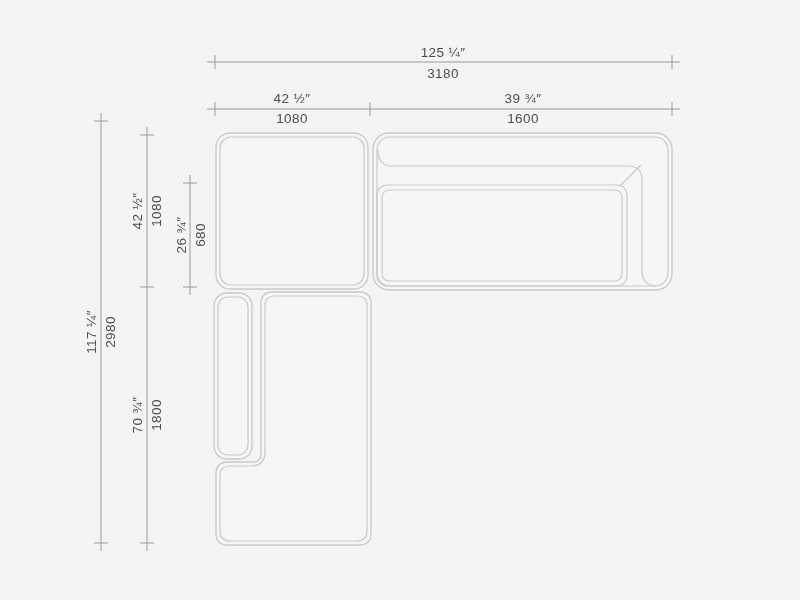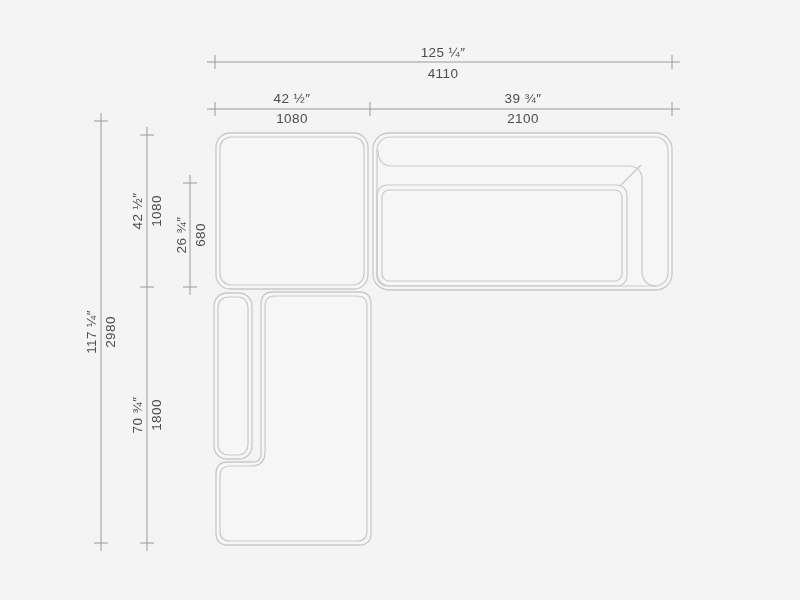--- a/index.html
+++ b/index.html
@@ -96,27 +96,27 @@
 
       <g>
         <line class="dim-line" x1="190" y1="175" x2="190" y2="295"></line>
         <line class="dim-line" x1="183" y1="183" x2="197" y2="183"></line>
         <line class="dim-line" x1="183" y1="287" x2="197" y2="287"></line>
       </g>
     </g>
   </svg>
 
   <div class="dim-label" style="left:443px;top:52px">125 ¼″</div>
-  <div class="dim-label" style="left:443px;top:73px">4110</div>
+  <div class="dim-label" style="left:443px;top:73px">3180</div>
 
   <div class="dim-label" style="left:292px;top:98px">42 ½″</div>
   <div class="dim-label" style="left:292px;top:118px">1080</div>
 
   <div class="dim-label" style="left:523px;top:98px">39 ¾″</div>
-  <div class="dim-label" style="left:523px;top:118px">2100</div>
+  <div class="dim-label" style="left:523px;top:118px">1600</div>
 
   <div class="dim-label v" style="left:91px;top:332px">117 ¼″</div>
   <div class="dim-label v" style="left:110px;top:332px">2980</div>
 
   <div class="dim-label v" style="left:137px;top:211px">42 ½″</div>
   <div class="dim-label v" style="left:156px;top:211px">1080</div>
 
   <div class="dim-label v" style="left:181px;top:235px">26 ¾″</div>
   <div class="dim-label v" style="left:200px;top:235px">680</div>
 

